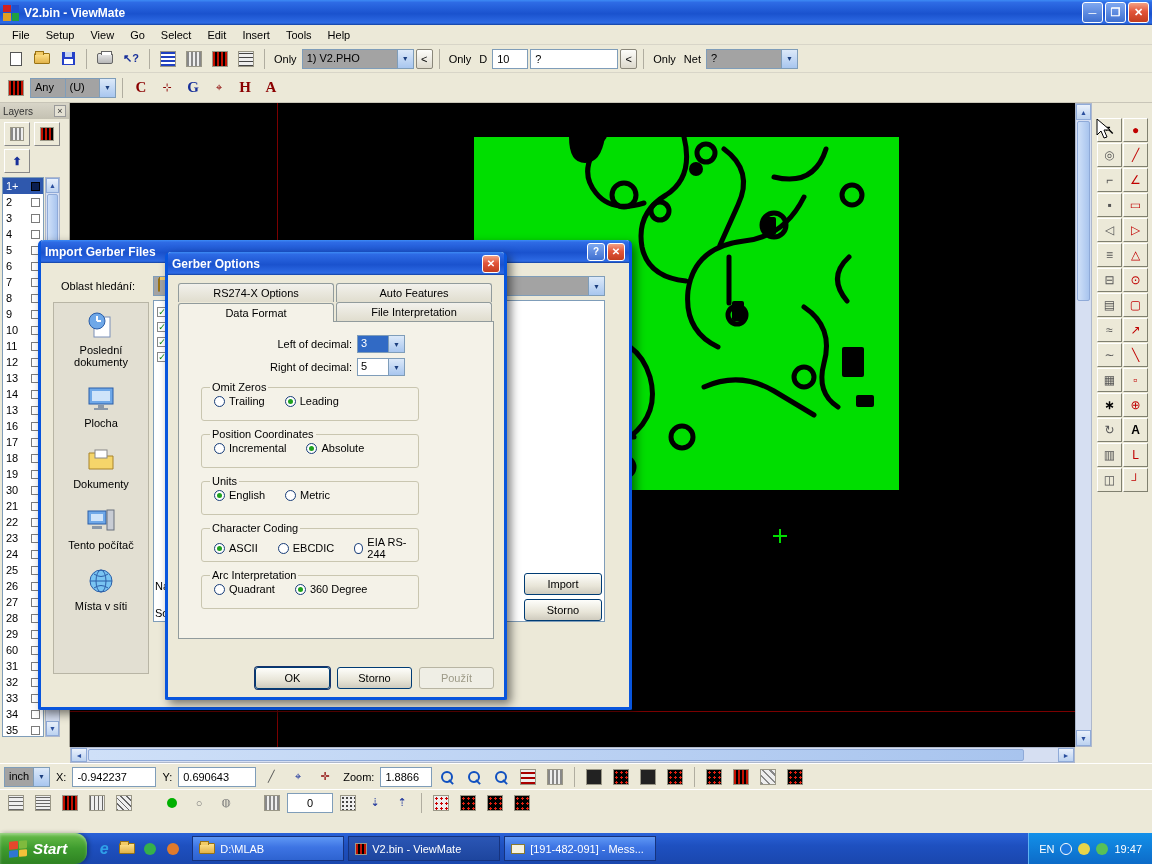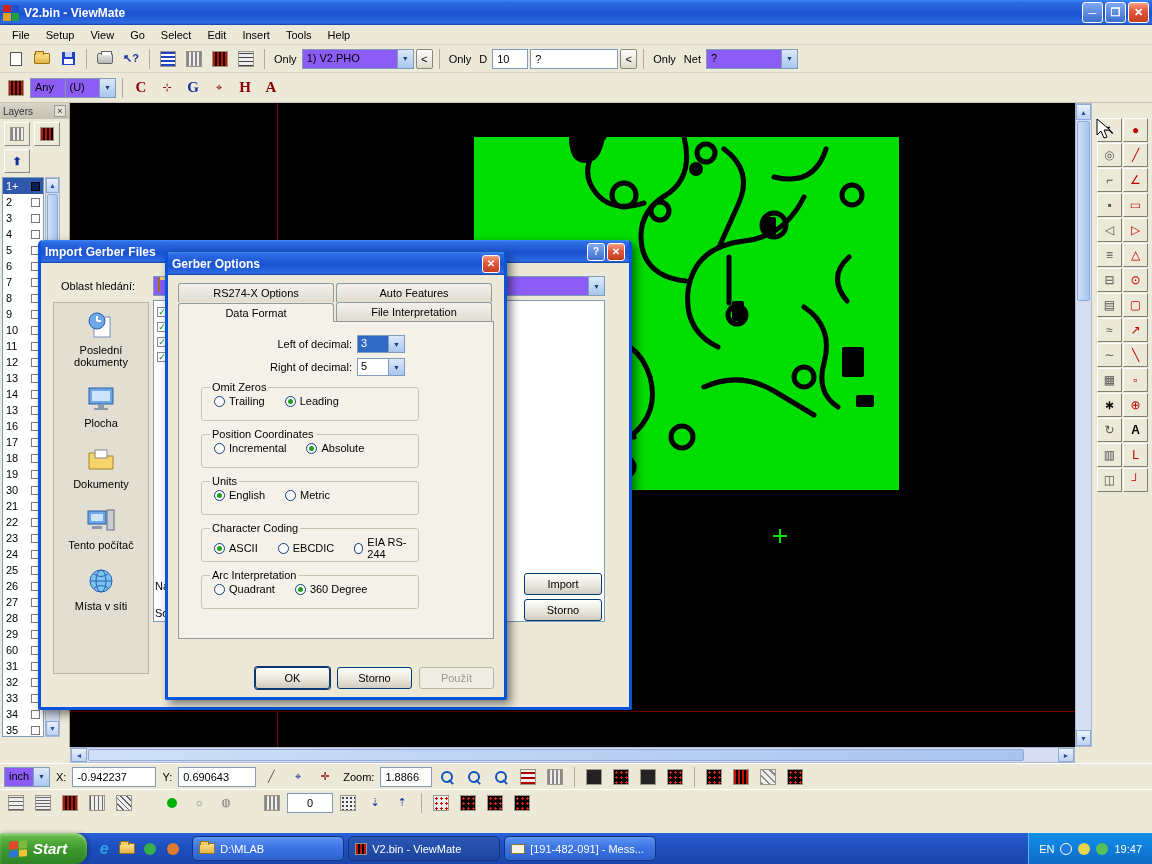--- a/index.html
+++ b/index.html
@@ -18,21 +18,21 @@
   .winbtn.close{background:linear-gradient(#F3A183,#E2553A 45%,#C33D1F)}
   .sp{flex:1}
   
   .menubar{left:0;top:25px;width:1152px;height:20px;background:#ECE9D8;display:flex;align-items:center;padding:0 4px;border-bottom:1px solid #D8D5C8}
   .menu-item{padding:2px 8px}
   .toolbar{left:0;top:45px;width:1152px;height:28px;background:#ECE9D8;display:flex;align-items:center;padding:0 4px;border-bottom:1px solid #D8D5C8;gap:2px}
   .toolbar2{top:73px;height:30px;border-bottom:1px solid #C8C5B8}
   .sep{width:1px;height:20px;background:#B0ADA0;margin:0 4px}
   .tbtn{width:24px;height:24px;display:flex;align-items:center;justify-content:center}
   .field{background:#fff;border:1px solid #7F9DB9;height:20px;padding:2px 4px;display:inline-flex;align-items:center}
-  .combo{background:#8b5cf6;border:1px solid #7F9DB9;height:20px;display:inline-flex;align-items:stretch}
+  .combo{background:#a3a3a3;border:1px solid #7F9DB9;height:20px;display:inline-flex;align-items:stretch}
   .combo .val{padding:2px 4px;flex:1;white-space:nowrap;overflow:hidden}
   .carrow{width:16px;background:linear-gradient(#DCE9F9,#A8C6EF);border-left:1px solid #7F9DB9;display:flex;align-items:center;justify-content:center;font-size:7px;color:#1B3E7E}
   .navbtn{width:17px;height:20px;border:1px solid #8A877A;background:linear-gradient(#FDFDFA,#DDD9CC);display:flex;align-items:center;justify-content:center;border-radius:2px}
   .lbl{margin:0 3px}
   
   .page-i{width:12px;height:14px;background:#fff;border:1px solid #555}
   .folder-i{width:16px;height:11px;background:linear-gradient(#FFE28A,#E2B34A);border:1px solid #9A7314;border-radius:1px;position:relative}
   .folder-i::before{content:'';position:absolute;left:0;top:-3px;width:7px;height:3px;background:#F2CB66;border:1px solid #9A7314;border-bottom:0}
   .disk-i{width:13px;height:13px;background:#2440C8;position:relative}
   .disk-i::before{content:'';position:absolute;left:3px;top:0;width:7px;height:5px;background:#C8D4F0}
@@ -116,21 +116,21 @@
   
   .statusbar{left:0;top:763px;width:1152px;height:26px;background:#ECE9D8;display:flex;align-items:center;padding:0 4px;gap:3px;border-top:1px solid #fff}
   .statusbar2{top:789px;height:26px}
   
   .taskbar{left:0;top:833px;width:1152px;height:31px;background:linear-gradient(#2A62D8,#1E50C0 40%,#1A47AE);display:flex;align-items:center}
   .start{height:31px;padding:0 20px 0 9px;background:linear-gradient(#6CBF4C,#3E9B2E 50%,#2E8222);border-radius:0 12px 12px 0;color:#fff;font-weight:bold;font-style:italic;font-size:15px;display:flex;align-items:center;gap:6px;box-shadow:inset 0 2px 3px rgba(255,255,255,.35),2px 0 4px rgba(0,0,0,.3)}
   .flag{width:18px;height:16px;display:grid;grid-template:1fr 1fr/1fr 1fr;gap:1px;transform:skewY(-6deg)}
   .flag i{border-radius:1px}
   .ql{display:flex;align-items:center;gap:5px;padding:0 8px}
   .qli{width:18px;height:18px;display:flex;align-items:center;justify-content:center;font-weight:bold}
-  .task{height:25px;width:152px;margin:0 2px;background:linear-gradient(#5E97F5,#3D74E3 45%,#2E63D0);border:1px solid #16337E;border-radius:5px;color:#fff;display:flex;align-items:center;gap:5px;padding:0 6px;white-space:nowrap;overflow:hidden}
+  .task{height:25px;width:152px;margin:0 2px;background:linear-gradient(#5E97F5,#3D74E3 45%,#2E63D0);border:1px solid #16337E;border-radius:0;color:#fff;display:flex;align-items:center;gap:5px;padding:0 6px;white-space:nowrap;overflow:hidden}
   .task.active{background:linear-gradient(#2B56B5,#1D459E)}
   .tray{margin-left:auto;height:31px;background:linear-gradient(#1290E9,#0D6BC8);display:flex;align-items:center;gap:6px;padding:0 10px;color:#fff;border-left:1px solid #5FB2F2}
   .dot{width:12px;height:12px;border-radius:50%}
   .cursor{pointer-events:none}
 </style>
 </head>
 <body>
 
 <div id="screen">
 

